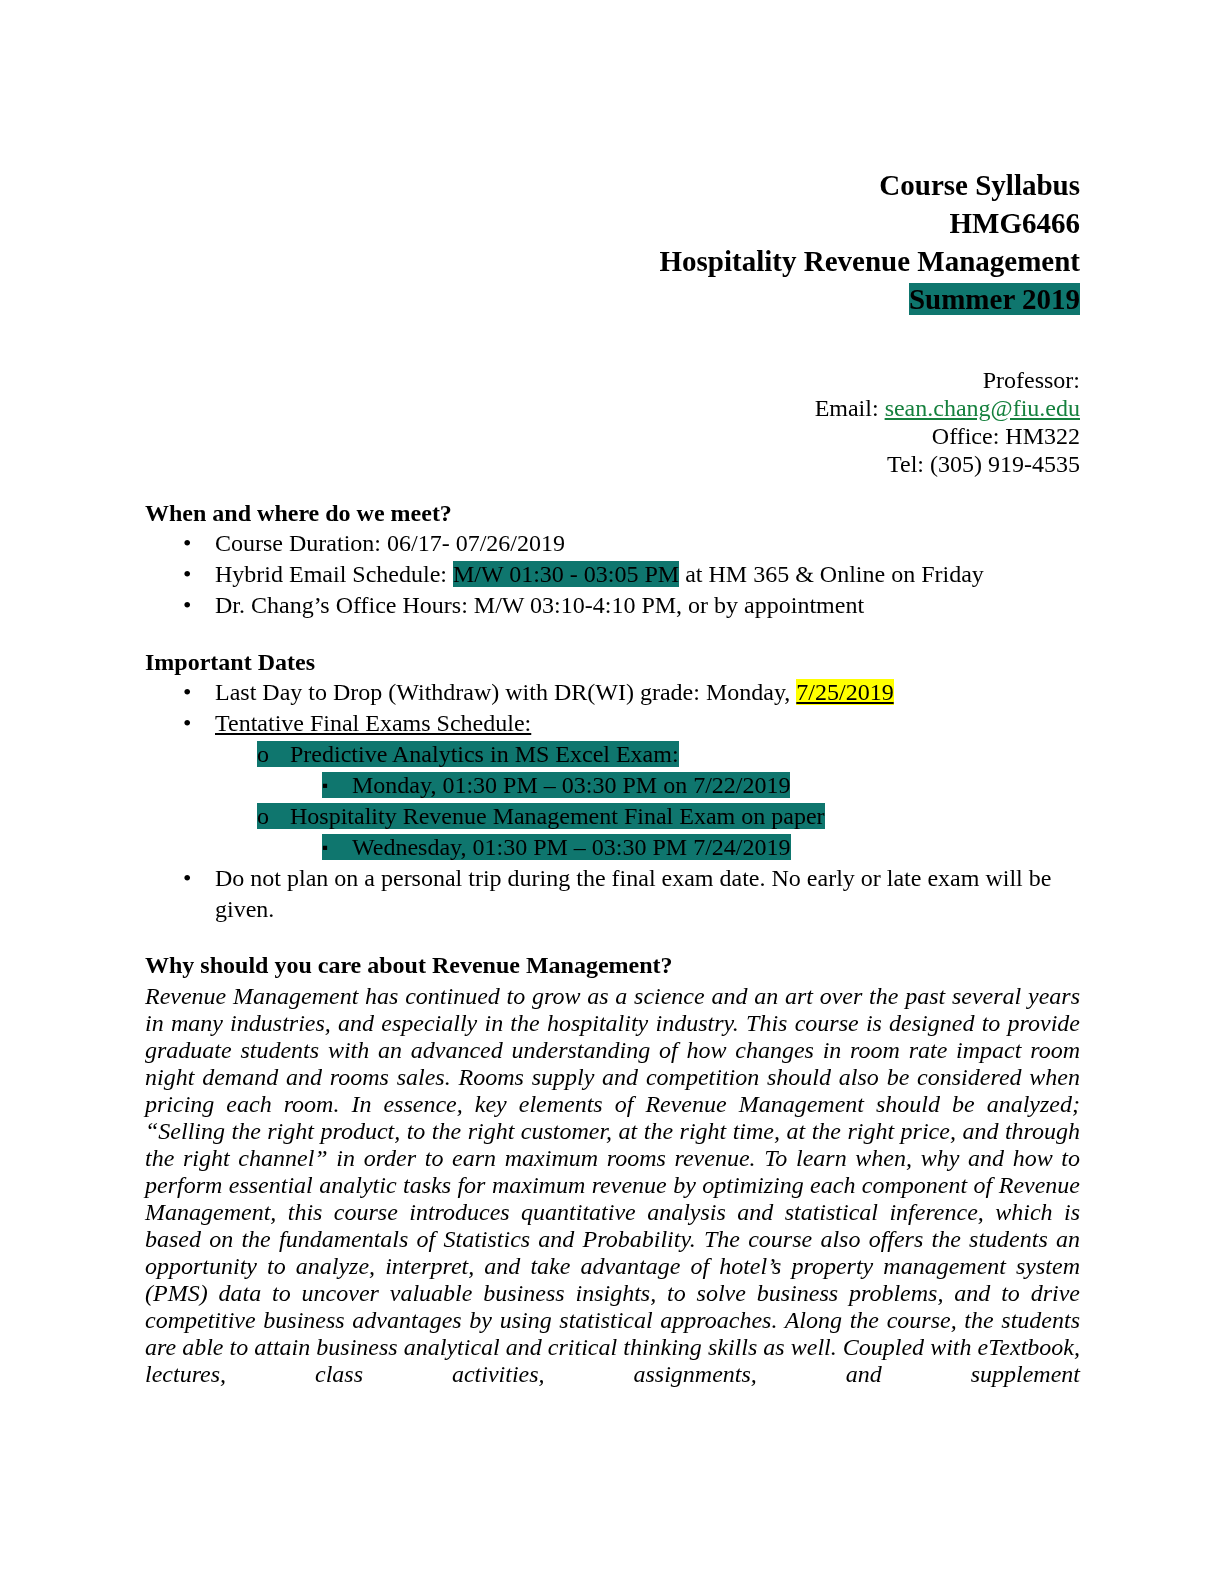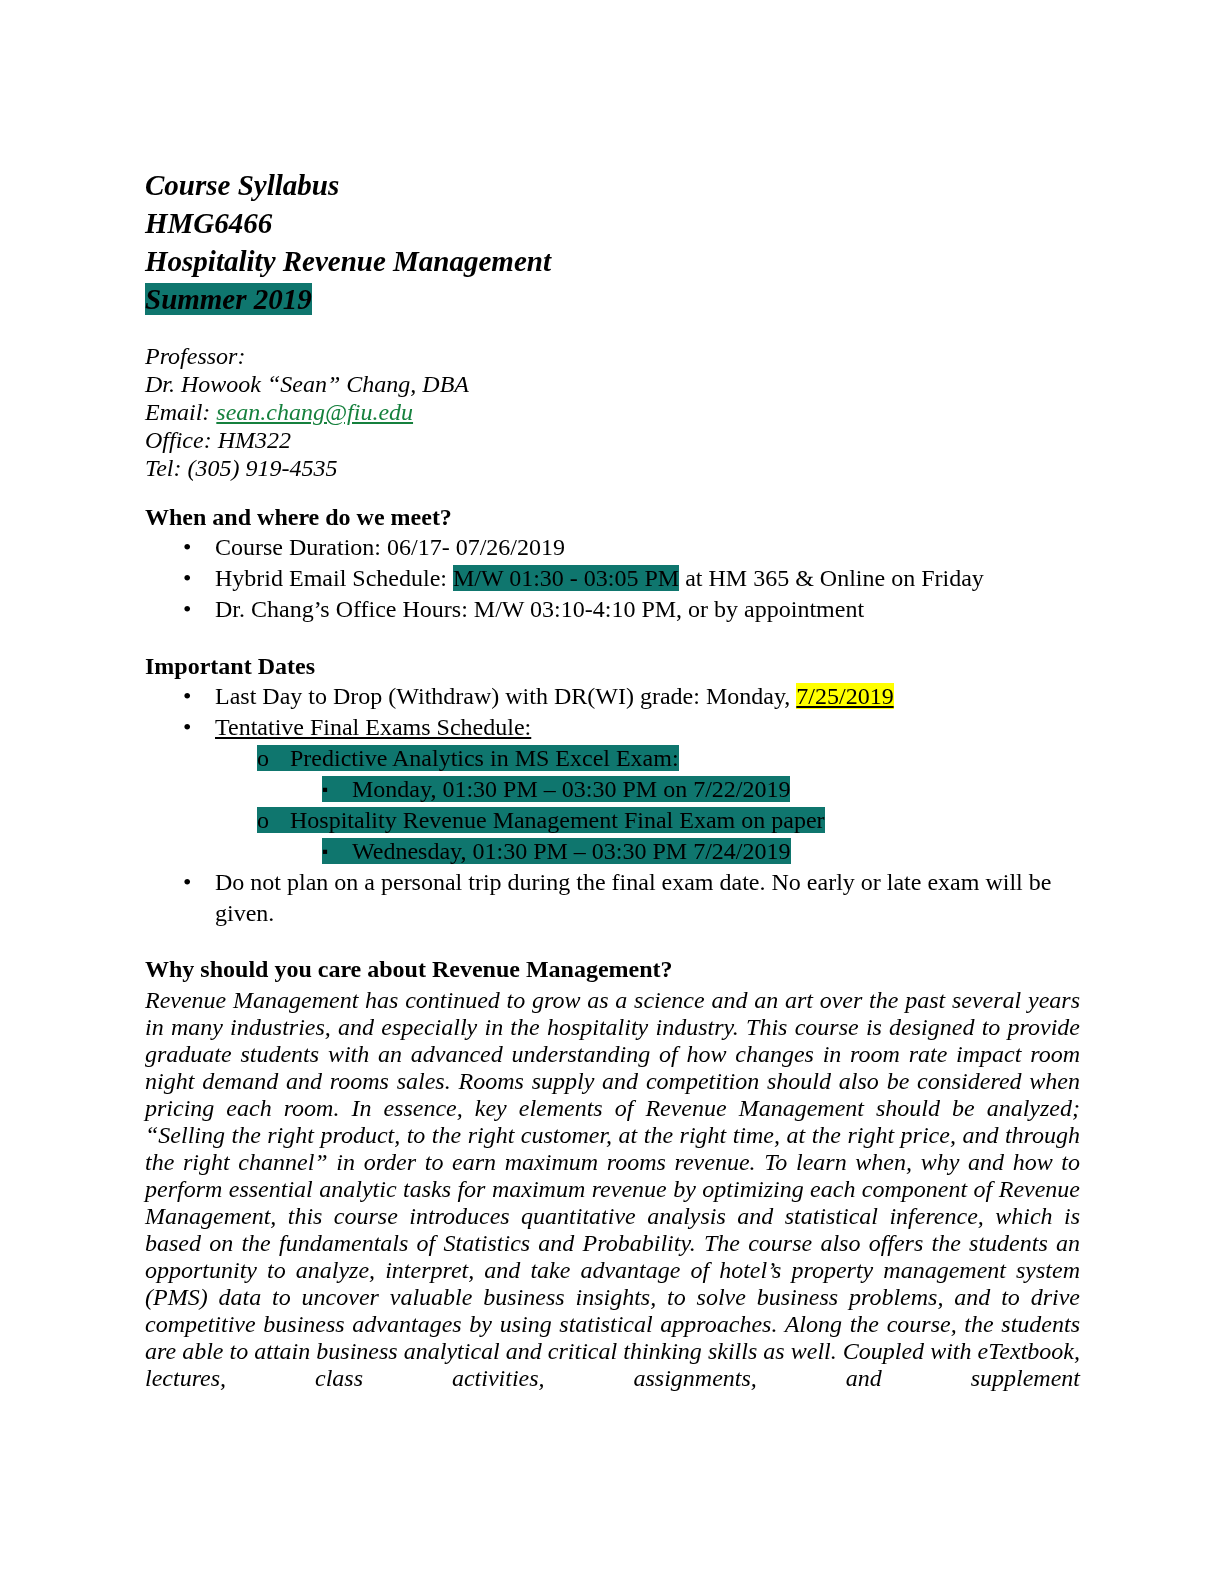--- a/index.html
+++ b/index.html
@@ -12,31 +12,31 @@
     height: 1584px;
     margin: 0 auto;
     background: #ffffff;
     box-sizing: border-box;
     padding: 166px 144px 0 145px;
     font-family: "Liberation Serif", "DejaVu Serif", serif;
     color: #000000;
     font-size: 24px;
     overflow: hidden;
   }
-  .center { text-align: left; font-style: italic; }
+  .center { text-align: right; }
   .title-line {
     font-weight: bold;
     font-size: 29px;
     line-height: 38px;
   }
   .hl { background: #0f766e; }
   .hl-underline { background: #ffff00; text-decoration: underline; }
   .underline { text-decoration: underline; }
   .prof-block {
-    margin-top: 24px;
+    margin-top: 48px;
     line-height: 28px;
   }
   a.link {
     color: #15803d;
     text-decoration: underline;
     cursor: pointer;
   }
   .heading {
     font-weight: bold;
     line-height: 30px;
@@ -68,21 +68,20 @@
 
   <div class="center">
     <div class="title-line">Course Syllabus</div>
     <div class="title-line">HMG6466</div>
     <div class="title-line">Hospitality Revenue Management</div>
     <div class="title-line"><span class="hl">Summer 2019</span></div>
   </div>
 
   <div class="center prof-block">
     <div>Professor:</div>
-    <div>Dr. Howook “Sean” Chang, DBA</div>
     <div><span>Email: </span><a class="link">sean.chang@fiu.edu</a></div>
     <div>Office: HM322</div>
     <div>Tel: (305) 919-4535</div>
   </div>
 
   <div class="sec-meet">
     <div class="heading">When and where do we meet?</div>
     <div class="li li1"><span class="mk1">•</span><span>Course Duration: 06/17- 07/26/2019</span></div>
     <div class="li li1"><span class="mk1">•</span><span>Hybrid Email Schedule: </span><span class="hl">M/W 01:30 - 03:05 PM</span><span> at HM 365 &amp; Online on Friday</span></div>
     <div class="li li1"><span class="mk1">•</span><span>Dr. Chang’s Office Hours: M/W 03:10-4:10 PM, or by appointment</span></div>

